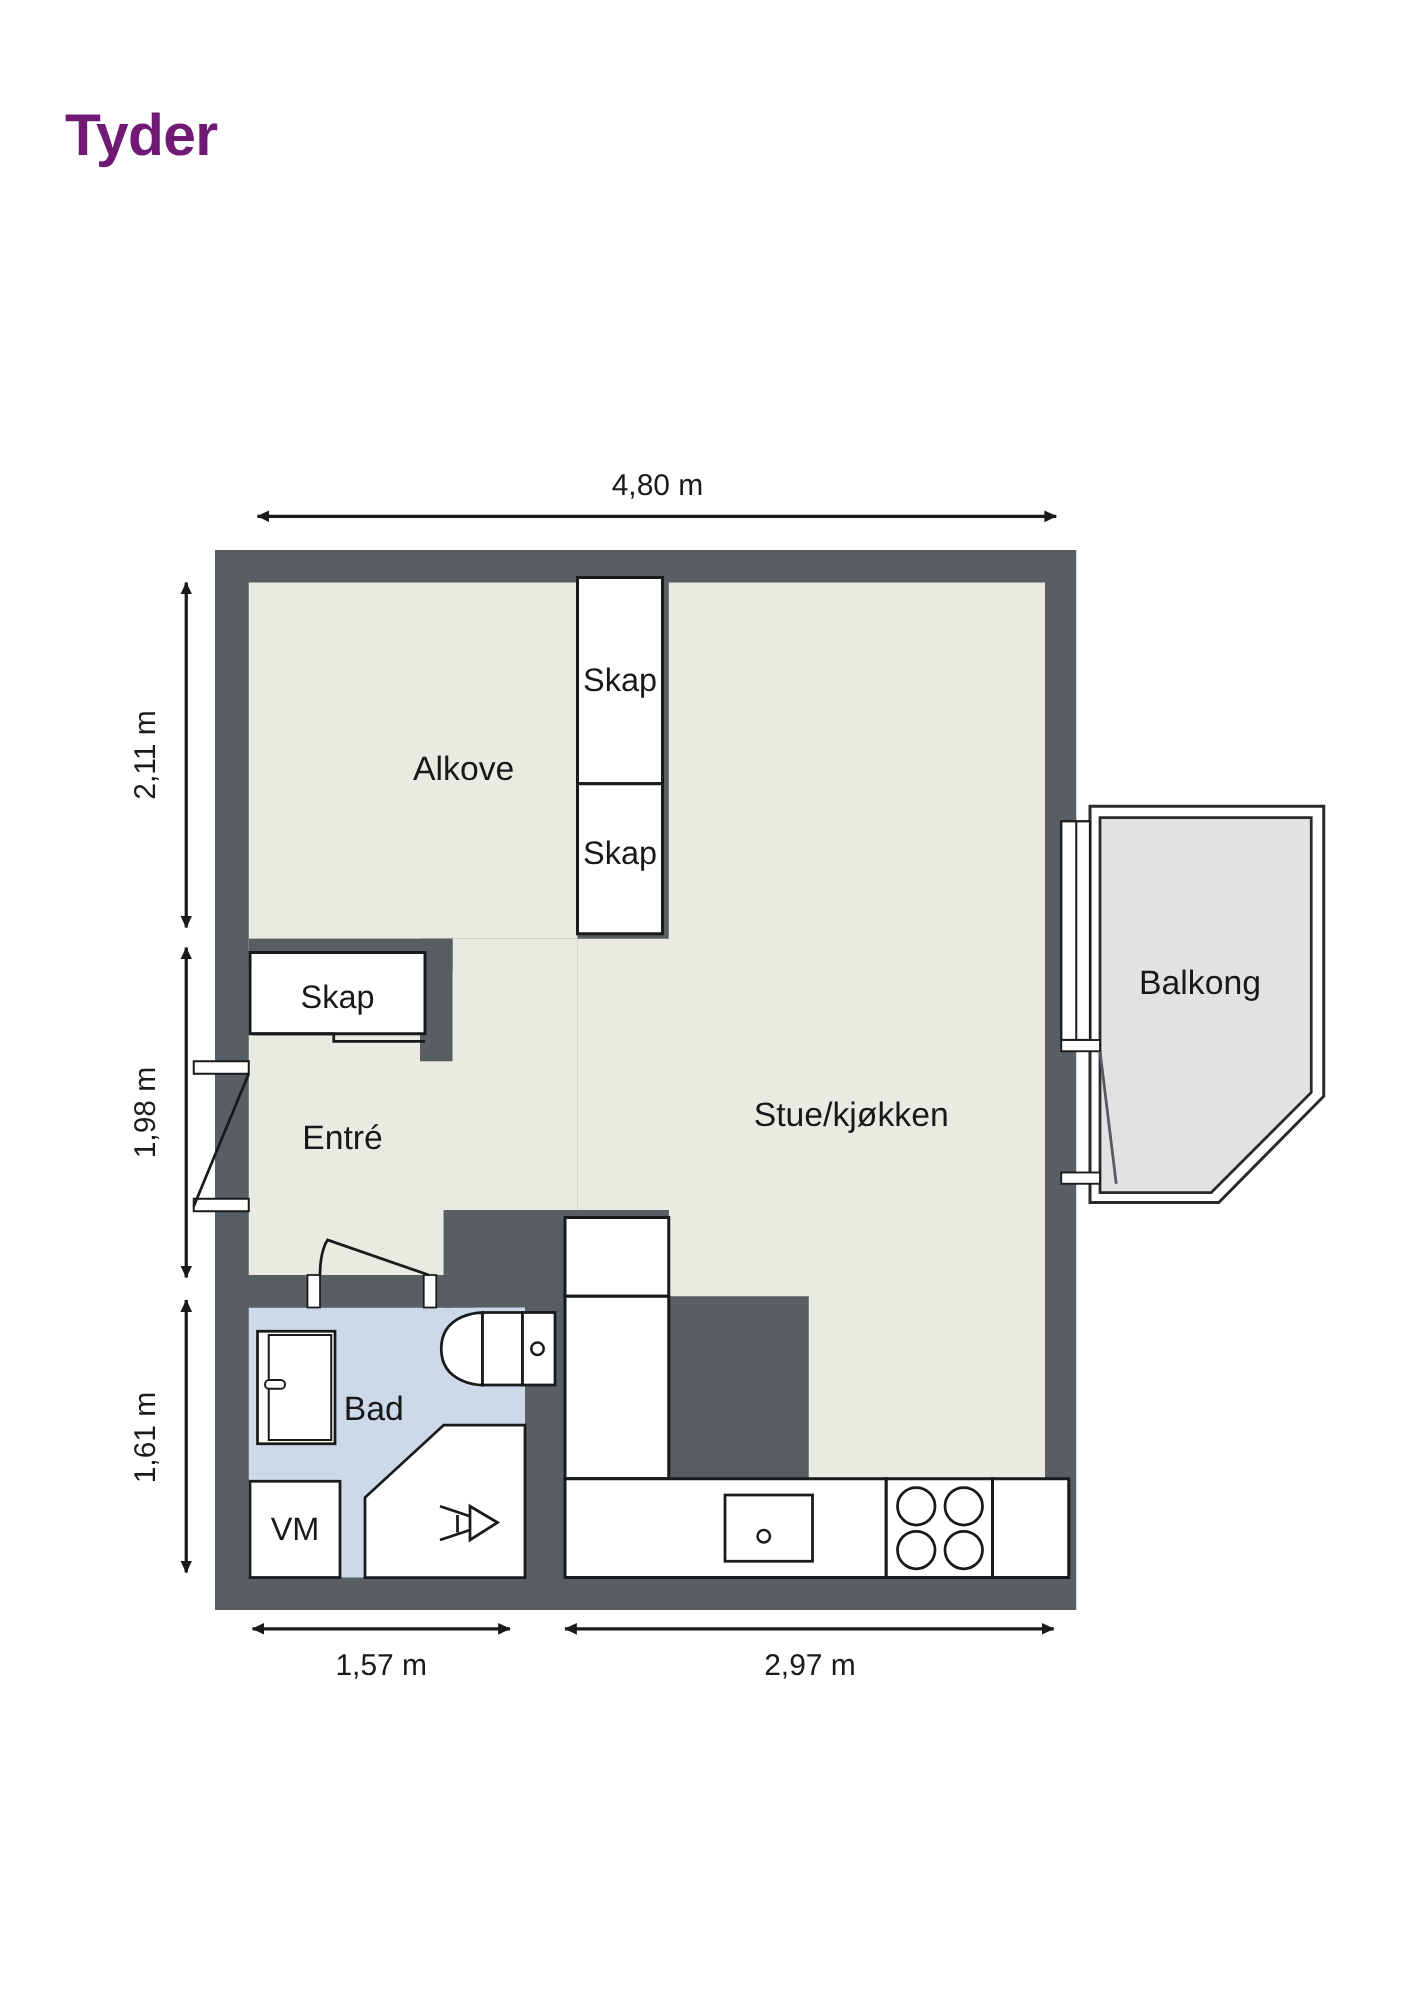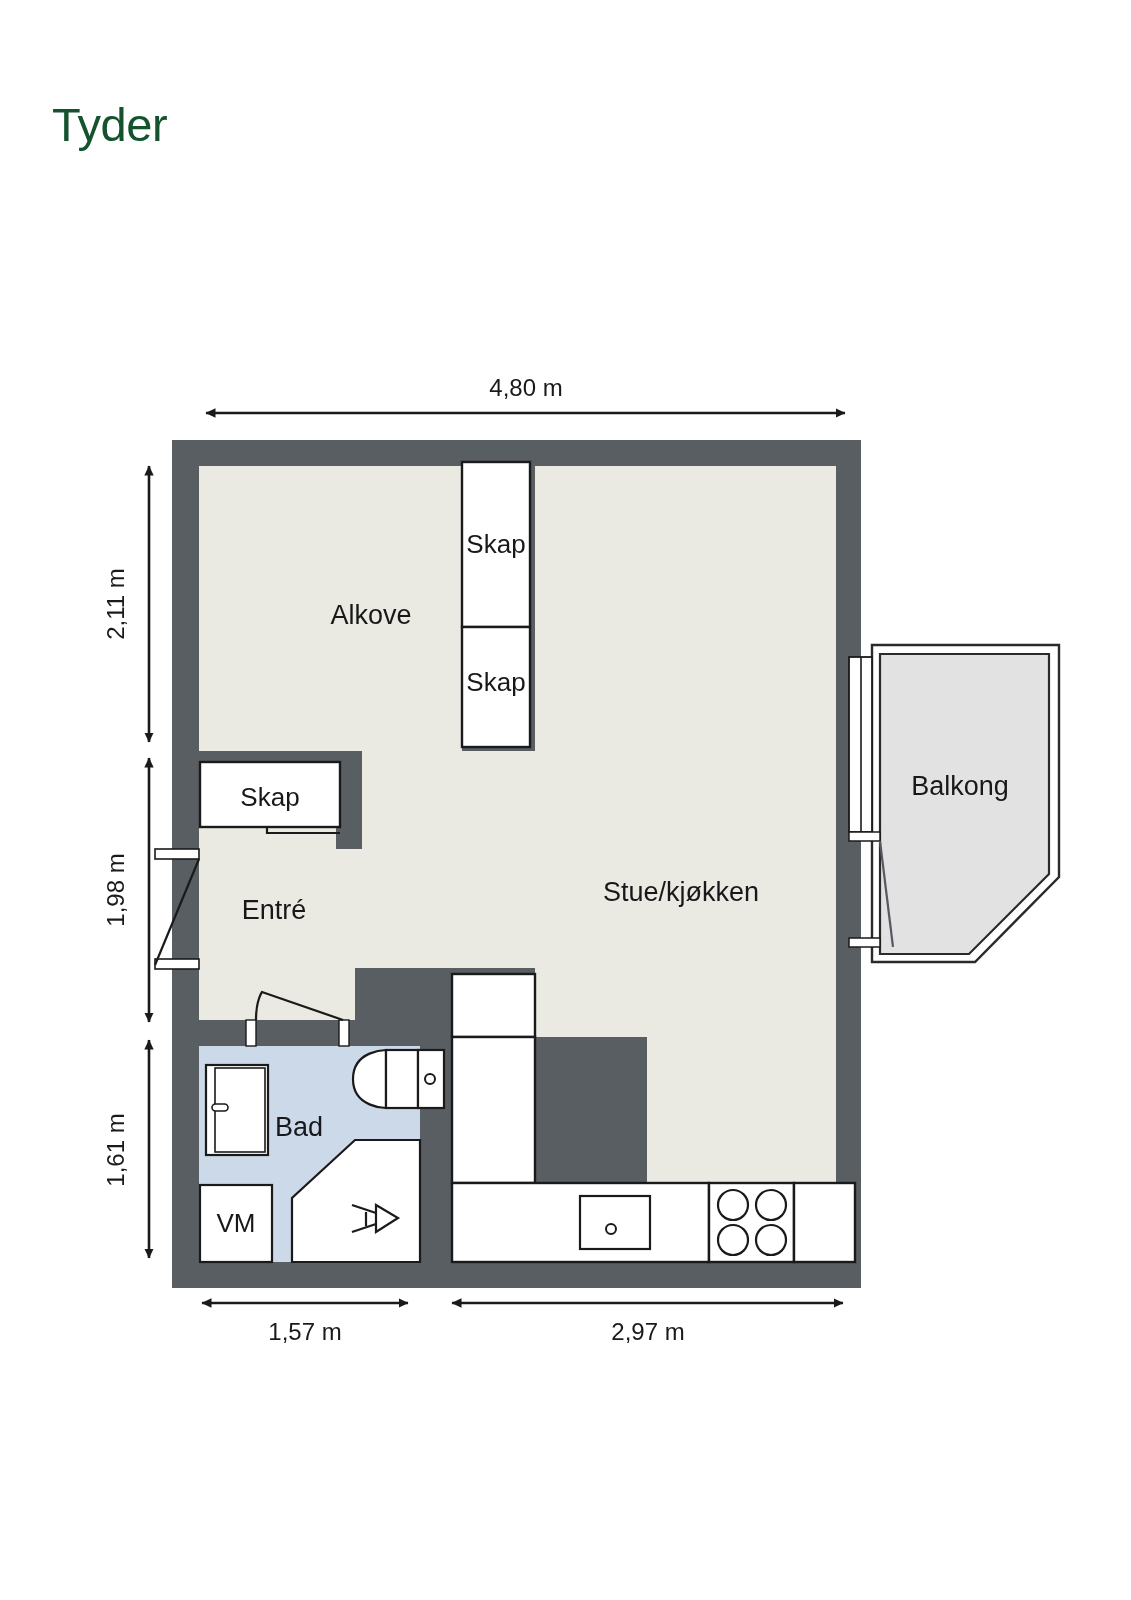--- a/index.html
+++ b/index.html
@@ -10,25 +10,25 @@
   body {
     width: 1131px;
     height: 1600px;
     position: relative;
     font-family: "Liberation Sans", sans-serif;
     overflow: hidden;
   }
   #brand-logo {
     position: absolute;
     left: 52px;
-    top: 101px;
+    top: 84px;
     font-size: 47px;
-    font-weight: normal;
+    font-weight: bold;
     letter-spacing: -0.5px;
-    color: #14532d;
+    color: #701a75;
     line-height: 1;
   }
   #floorplan-svg {
     position: absolute;
     left: 0;
     top: 0;
   }
   .room-label {
     font-family: "Liberation Sans", sans-serif;
     font-size: 27px;

